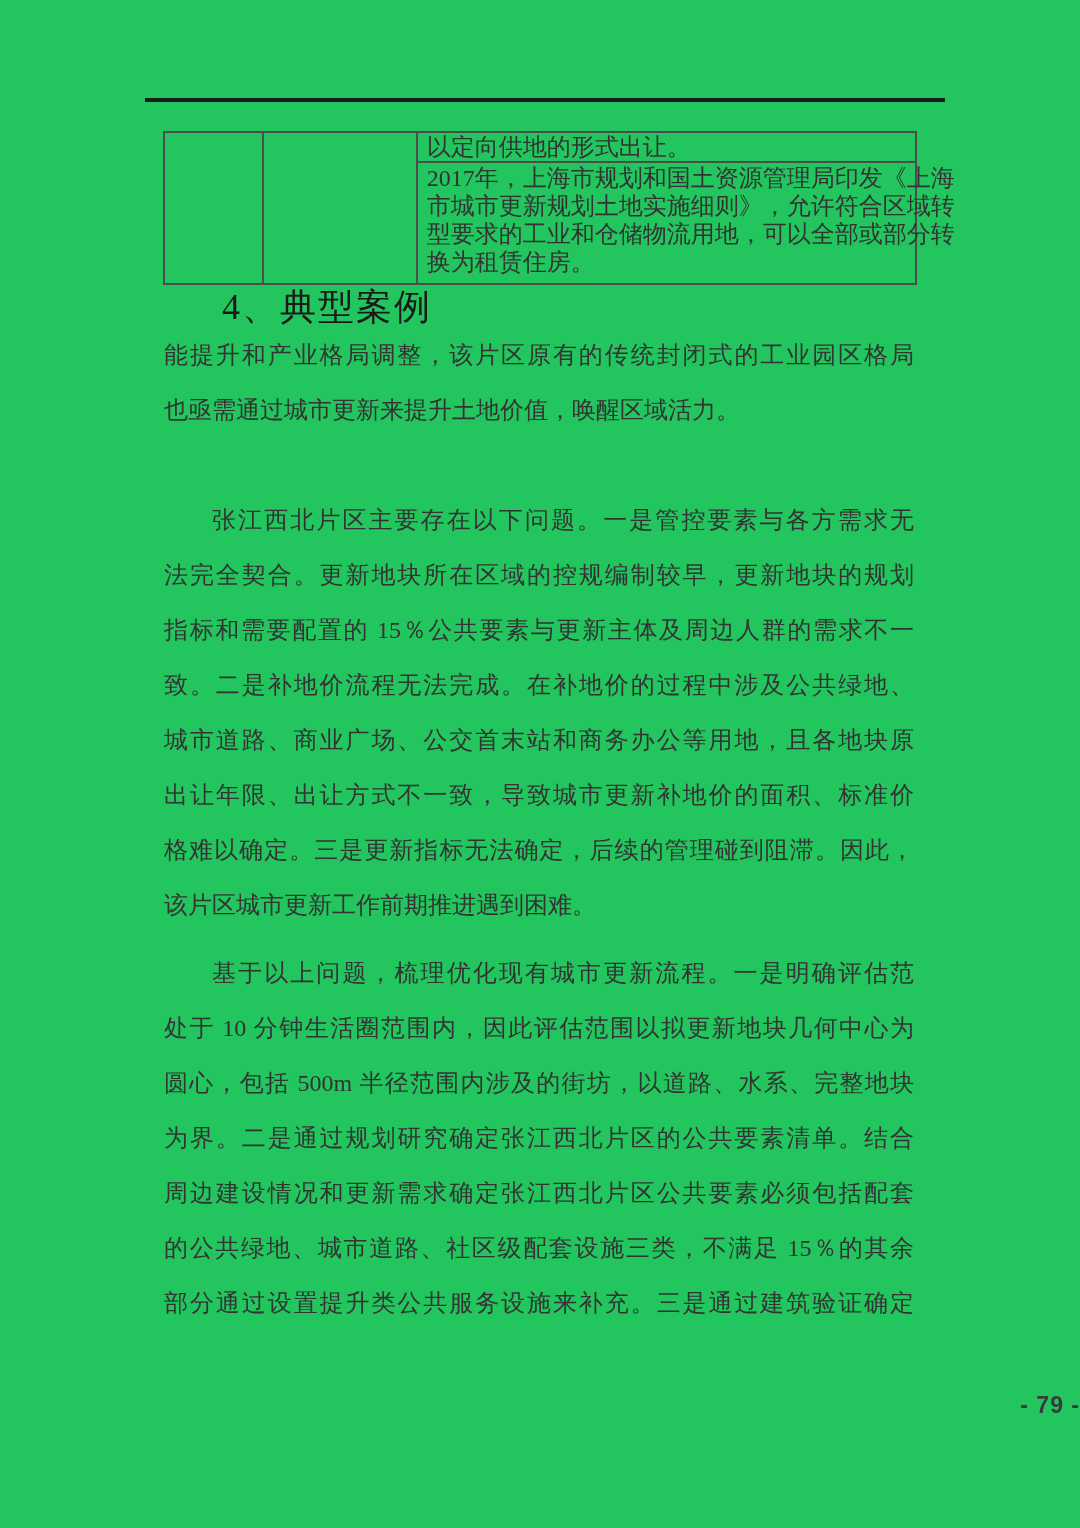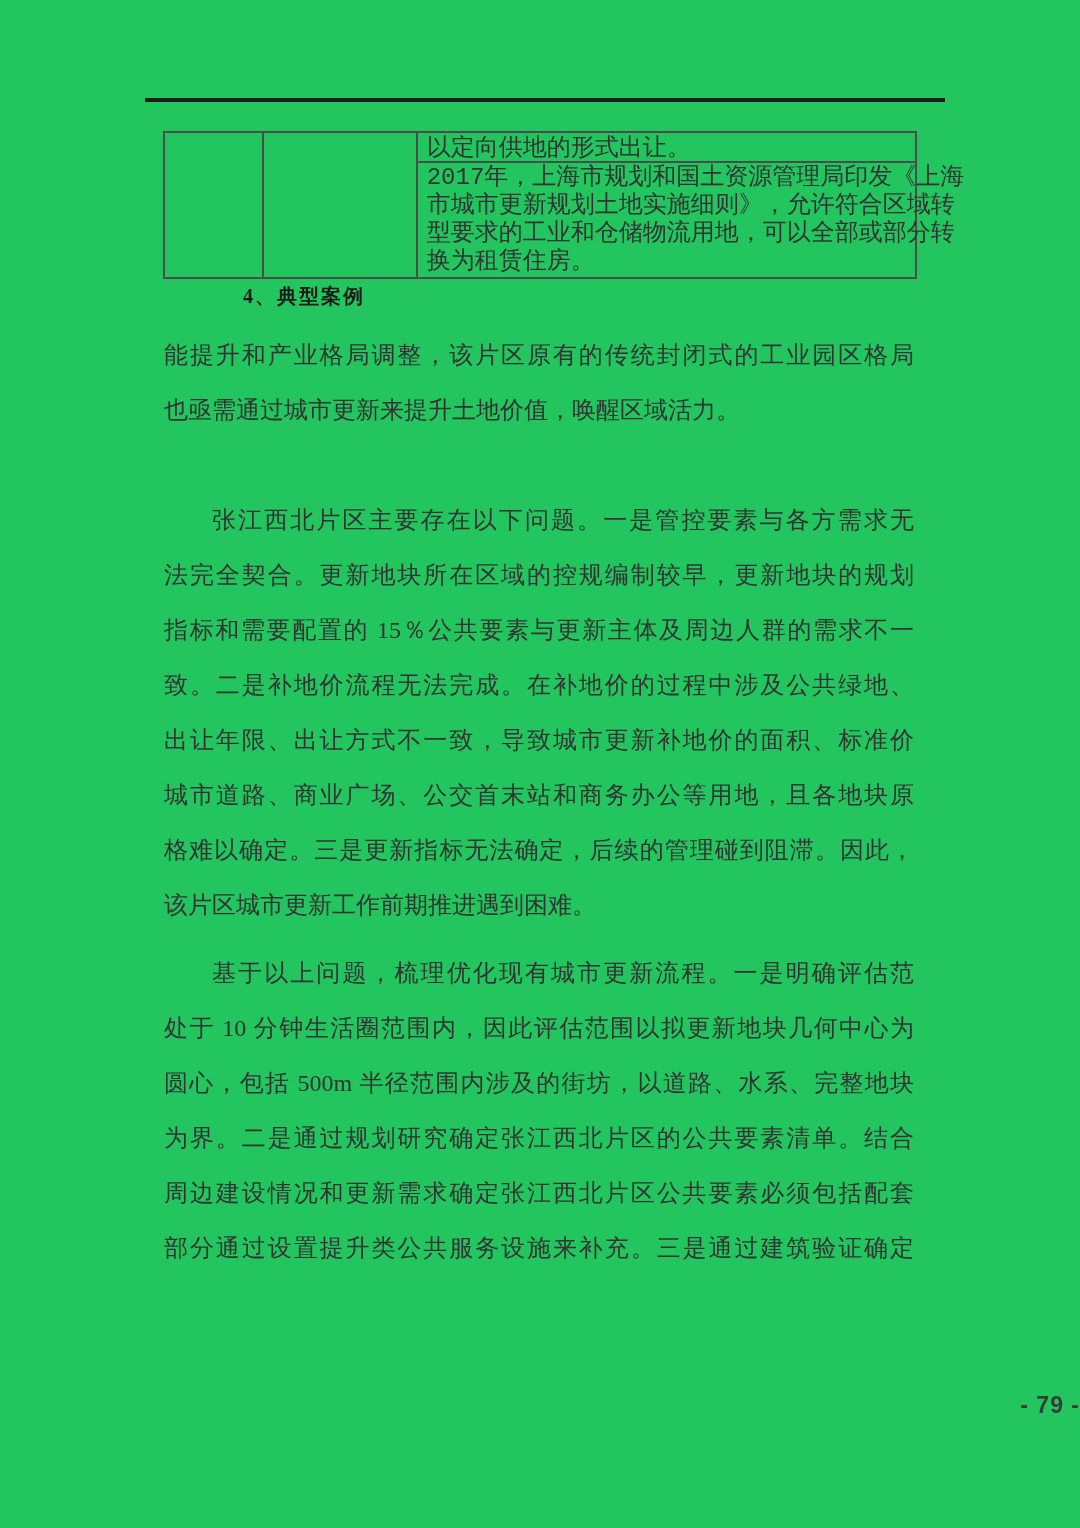--- a/index.html
+++ b/index.html
@@ -44,29 +44,28 @@
     line-height:28px;
     padding:0 6px 0 9px;
     text-align:justify;
     text-align-last:justify;
     color:#333;
     white-space:nowrap;
   }
   .cell-para .tline.last{
     text-align-last:left;
   }
-  .cell-para{padding:1px 0 1px 0;font-family:Liberation Mono, monospace;}
+  .cell-para{padding:1px 0 7px 0;}
   .section-heading{
     position:absolute;
     left:222px;top:283px;
-    font-size:20px;
-    font-weight:bold;
+    font-size:36px;
+    font-weight:normal;
     color:#1a1a1a;
     letter-spacing:2px;
-    margin-left:21px;
   }
   .para{
     position:absolute;
     left:164px;
     width:750px;
   }
   .para .bline{
     height:55px;
     line-height:55px;
     font-size:24px;
@@ -131,30 +130,31 @@
   <div class="para p1">
     <div class="bline">能提升和产业格局调整，该片区原有的传统封闭式的工业园区格局</div>
     <div class="bline end">也亟需通过城市更新来提升土地价值，唤醒区域活力。</div>
   </div>
 
   <div class="para p2">
     <div class="bline indent">张江西北片区主要存在以下问题。一是管控要素与各方需求无</div>
     <div class="bline">法完全契合。更新地块所在区域的控规编制较早，更新地块的规划</div>
     <div class="bline">指标和需要配置的 15％公共要素与更新主体及周边人群的需求不一</div>
     <div class="bline">致。二是补地价流程无法完成。在补地价的过程中涉及公共绿地、</div>
+    <div class="bline">城市道路、商业广场、公交首末站和商务办公等用地，且各地块原</div>
     <div class="bline">出让年限、出让方式不一致，导致城市更新补地价的面积、标准价</div>
-    <div class="bline">城市道路、商业广场、公交首末站和商务办公等用地，且各地块原</div>
     <div class="bline">格难以确定。三是更新指标无法确定，后续的管理碰到阻滞。因此，</div>
     <div class="bline end">该片区城市更新工作前期推进遇到困难。</div>
   </div>
 
   <div class="para p3">
     <div class="bline indent">基于以上问题，梳理优化现有城市更新流程。一是明确评估范</div>
     <div class="bline">处于 10 分钟生活圈范围内，因此评估范围以拟更新地块几何中心为</div>
     <div class="bline">圆心，包括 500m 半径范围内涉及的街坊，以道路、水系、完整地块</div>
     <div class="bline">为界。二是通过规划研究确定张江西北片区的公共要素清单。结合</div>
     <div class="bline">周边建设情况和更新需求确定张江西北片区公共要素必须包括配套</div>
+    <div class="bline">的公共绿地、城市道路、社区级配套设施三类，不满足 15％的其余</div>
     <div class="bline">部分通过设置提升类公共服务设施来补充。三是通过建筑验证确定</div>
   </div>
 
   <div class="page-number">- 79 -</div>
 
 </div>
 
 </body></html>

